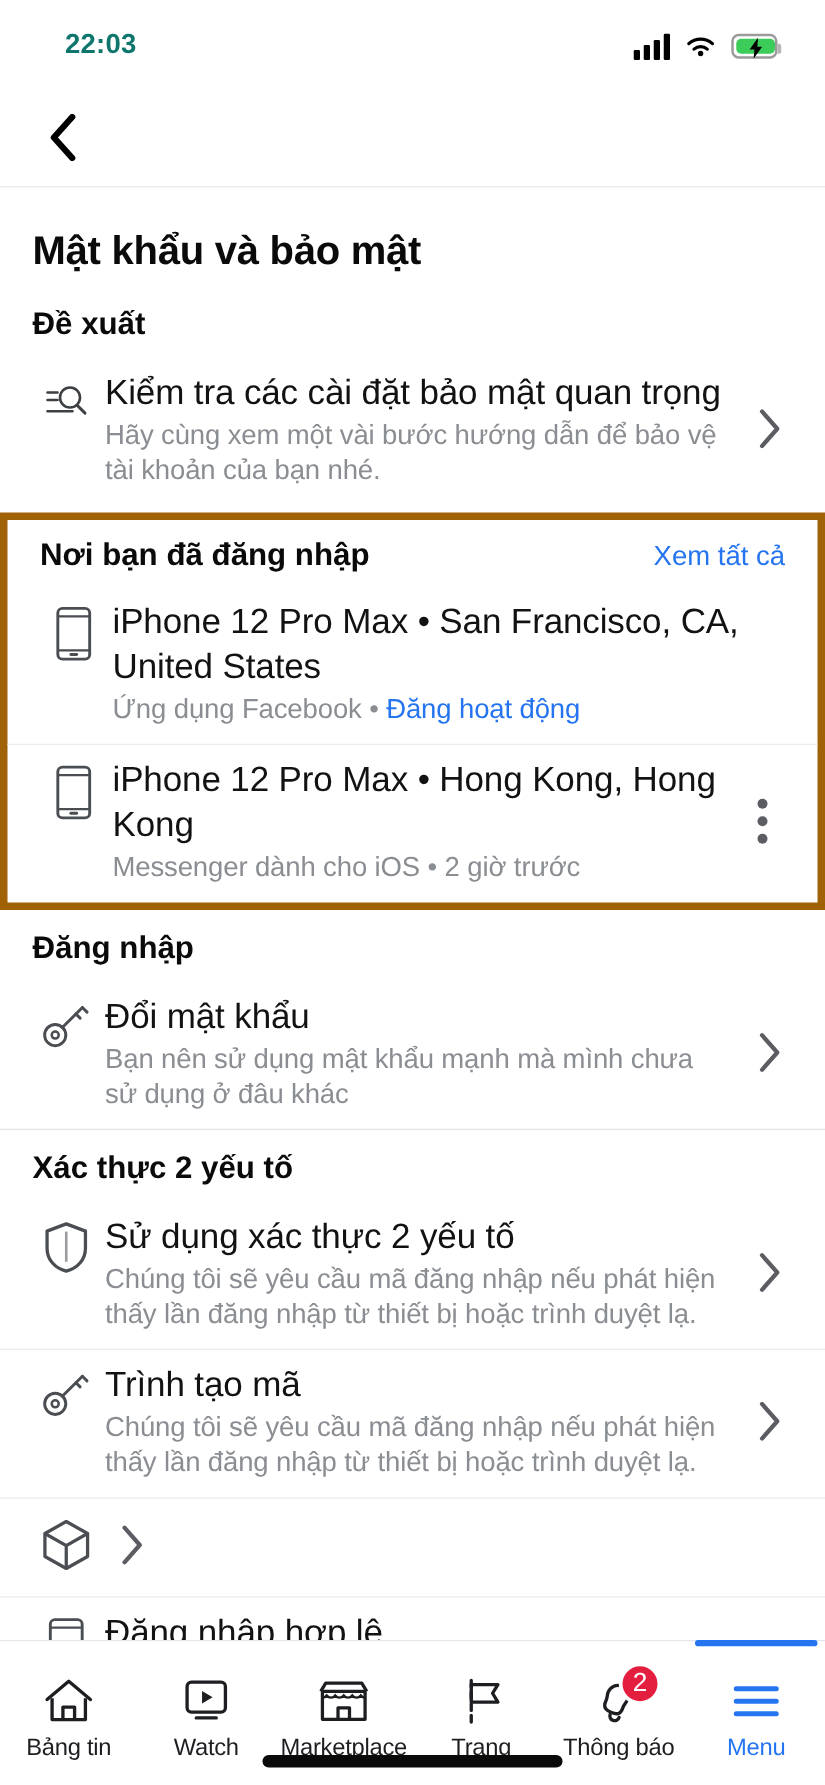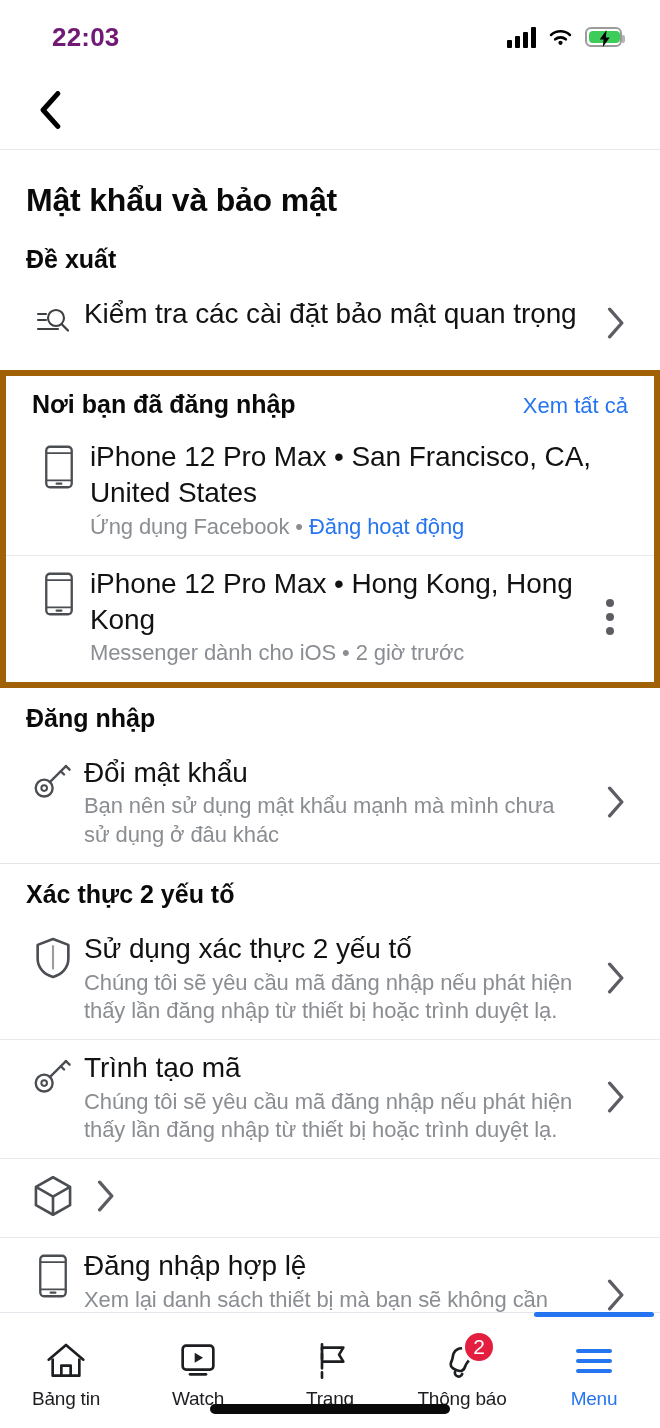--- a/index.html
+++ b/index.html
@@ -8,21 +8,21 @@
     background:#ffffff;
     font-family:"Liberation Sans", sans-serif;
     -webkit-font-smoothing:antialiased;
   }
   .screen { position:relative; width:660px; height:1428px; overflow:hidden; background:#fff; }
 
   
   .statusbar { position:relative; height:72px; }
   .status-time {
     position:absolute; left:52px; top:22px;
-    font-size:26px; font-weight:700; color:#701a75; letter-spacing:0.2px;
+    font-size:22px; font-weight:700; color:#0f766e; letter-spacing:0.2px;
   }
   .status-right { position:absolute; right:38px; top:26px; display:flex; align-items:center; gap:11px; }
   .sig { display:flex; align-items:flex-end; gap:3px; height:22px; }
   .sig i { display:block; width:5px; background:#000; border-radius:1px; }
   .sig i:nth-child(1){height:8px;} .sig i:nth-child(2){height:12px;}
   .sig i:nth-child(3){height:16px;} .sig i:nth-child(4){height:21px;}
   .wifi { width:27px; height:21px; }
   .batt { position:relative; width:37px; height:20px; border:2px solid #9b9b9b; border-radius:6px; padding:2px; }
   .batt .fill { position:absolute; left:2px; top:2px; bottom:2px; width:31px; background:#3bcc5a; border-radius:4px; }
   .batt .cap { position:absolute; right:-5px; top:6px; width:3px; height:8px; background:#b5b5b5; border-radius:0 2px 2px 0; }
@@ -139,20 +139,21 @@
     <div class="row">
       <div class="ico">
         <svg width="40" height="40" viewBox="0 0 40 40">
           <circle cx="23" cy="16" r="8" stroke="#3d4043" stroke-width="2.1" fill="none"></circle>
           <path d="M29 22.5l6 6" stroke="#3d4043" stroke-width="2.3" stroke-linecap="round"></path>
           <path d="M5 12h8M5 18h8M5 27h20" stroke="#3d4043" stroke-width="2.1" stroke-linecap="round"></path>
         </svg>
       </div>
       <div class="txt">
         <div class="t1">Kiểm tra các cài đặt bảo mật quan trọng</div>
+        <div class="t2">Hãy cùng xem một vài bước hướng dẫn để bảo vệ tài khoản của bạn nhé.</div>
       </div>
       <div class="chev">
         <svg width="18" height="32" viewBox="0 0 12 22">
             <path d="M1.6 1.5L10 11l-8.4 9.5" stroke="#5b5d63" stroke-width="2.3" fill="none" stroke-linecap="round" stroke-linejoin="round"></path>
           </svg>
       </div>
     </div>
   </div>
 
   <div class="highlight">
@@ -316,20 +317,31 @@
       <div class="ti">
         <svg width="40" height="38" viewBox="0 0 30 28">
           <rect x="3.5" y="2.5" width="23" height="18" rx="2.6" stroke="#1c1e21" stroke-width="2" fill="none"></rect>
           <path d="M12.5 7.8l6.3 3.8-6.3 3.8V7.8z" fill="#1c1e21"></path>
           <path d="M9 24h12" stroke="#1c1e21" stroke-width="2" stroke-linecap="round"></path>
         </svg>
       </div>
       <div class="tl">Watch</div>
     </div>
 
+    <div class="tab">
+      <div class="ti">
+        <svg width="42" height="38" viewBox="0 0 32 28">
+          <path d="M3 8h26v17H3V8z" stroke="#1c1e21" stroke-width="2" fill="none" stroke-linejoin="round"></path>
+          <path d="M2 8l3-5h22l3 5" stroke="#1c1e21" stroke-width="2" fill="none" stroke-linejoin="round"></path>
+          <path d="M3 11.8c1.6 0 2.6-1.3 2.6-1.3s1 1.3 2.6 1.3 2.6-1.3 2.6-1.3 1 1.3 2.6 1.3 2.6-1.3 2.6-1.3 1 1.3 2.6 1.3 2.6-1.3 2.6-1.3 1 1.3 2.6 1.3 2.6-1.3 2.6-1.3 1 1.3 2.6 1.3" stroke="#1c1e21" stroke-width="1.5" fill="none"></path>
+          <path d="M12.5 25v-7h7v7" stroke="#1c1e21" stroke-width="2" fill="none" stroke-linejoin="round"></path>
+        </svg>
+      </div>
+      <div class="tl">Marketplace</div>
+    </div>
 
     <div class="tab">
       <div class="ti">
         <svg width="40" height="38" viewBox="0 0 30 28">
           <path d="M9 1.5v25" stroke="#1c1e21" stroke-width="2" stroke-linecap="round" stroke-dasharray="4 3"></path>
           <path d="M9 4h16l-3.2 5.2L25 14.5H9V4z" stroke="#1c1e21" stroke-width="2" fill="none" stroke-linejoin="round"></path>
         </svg>
       </div>
       <div class="tl">Trang</div>
     </div>

